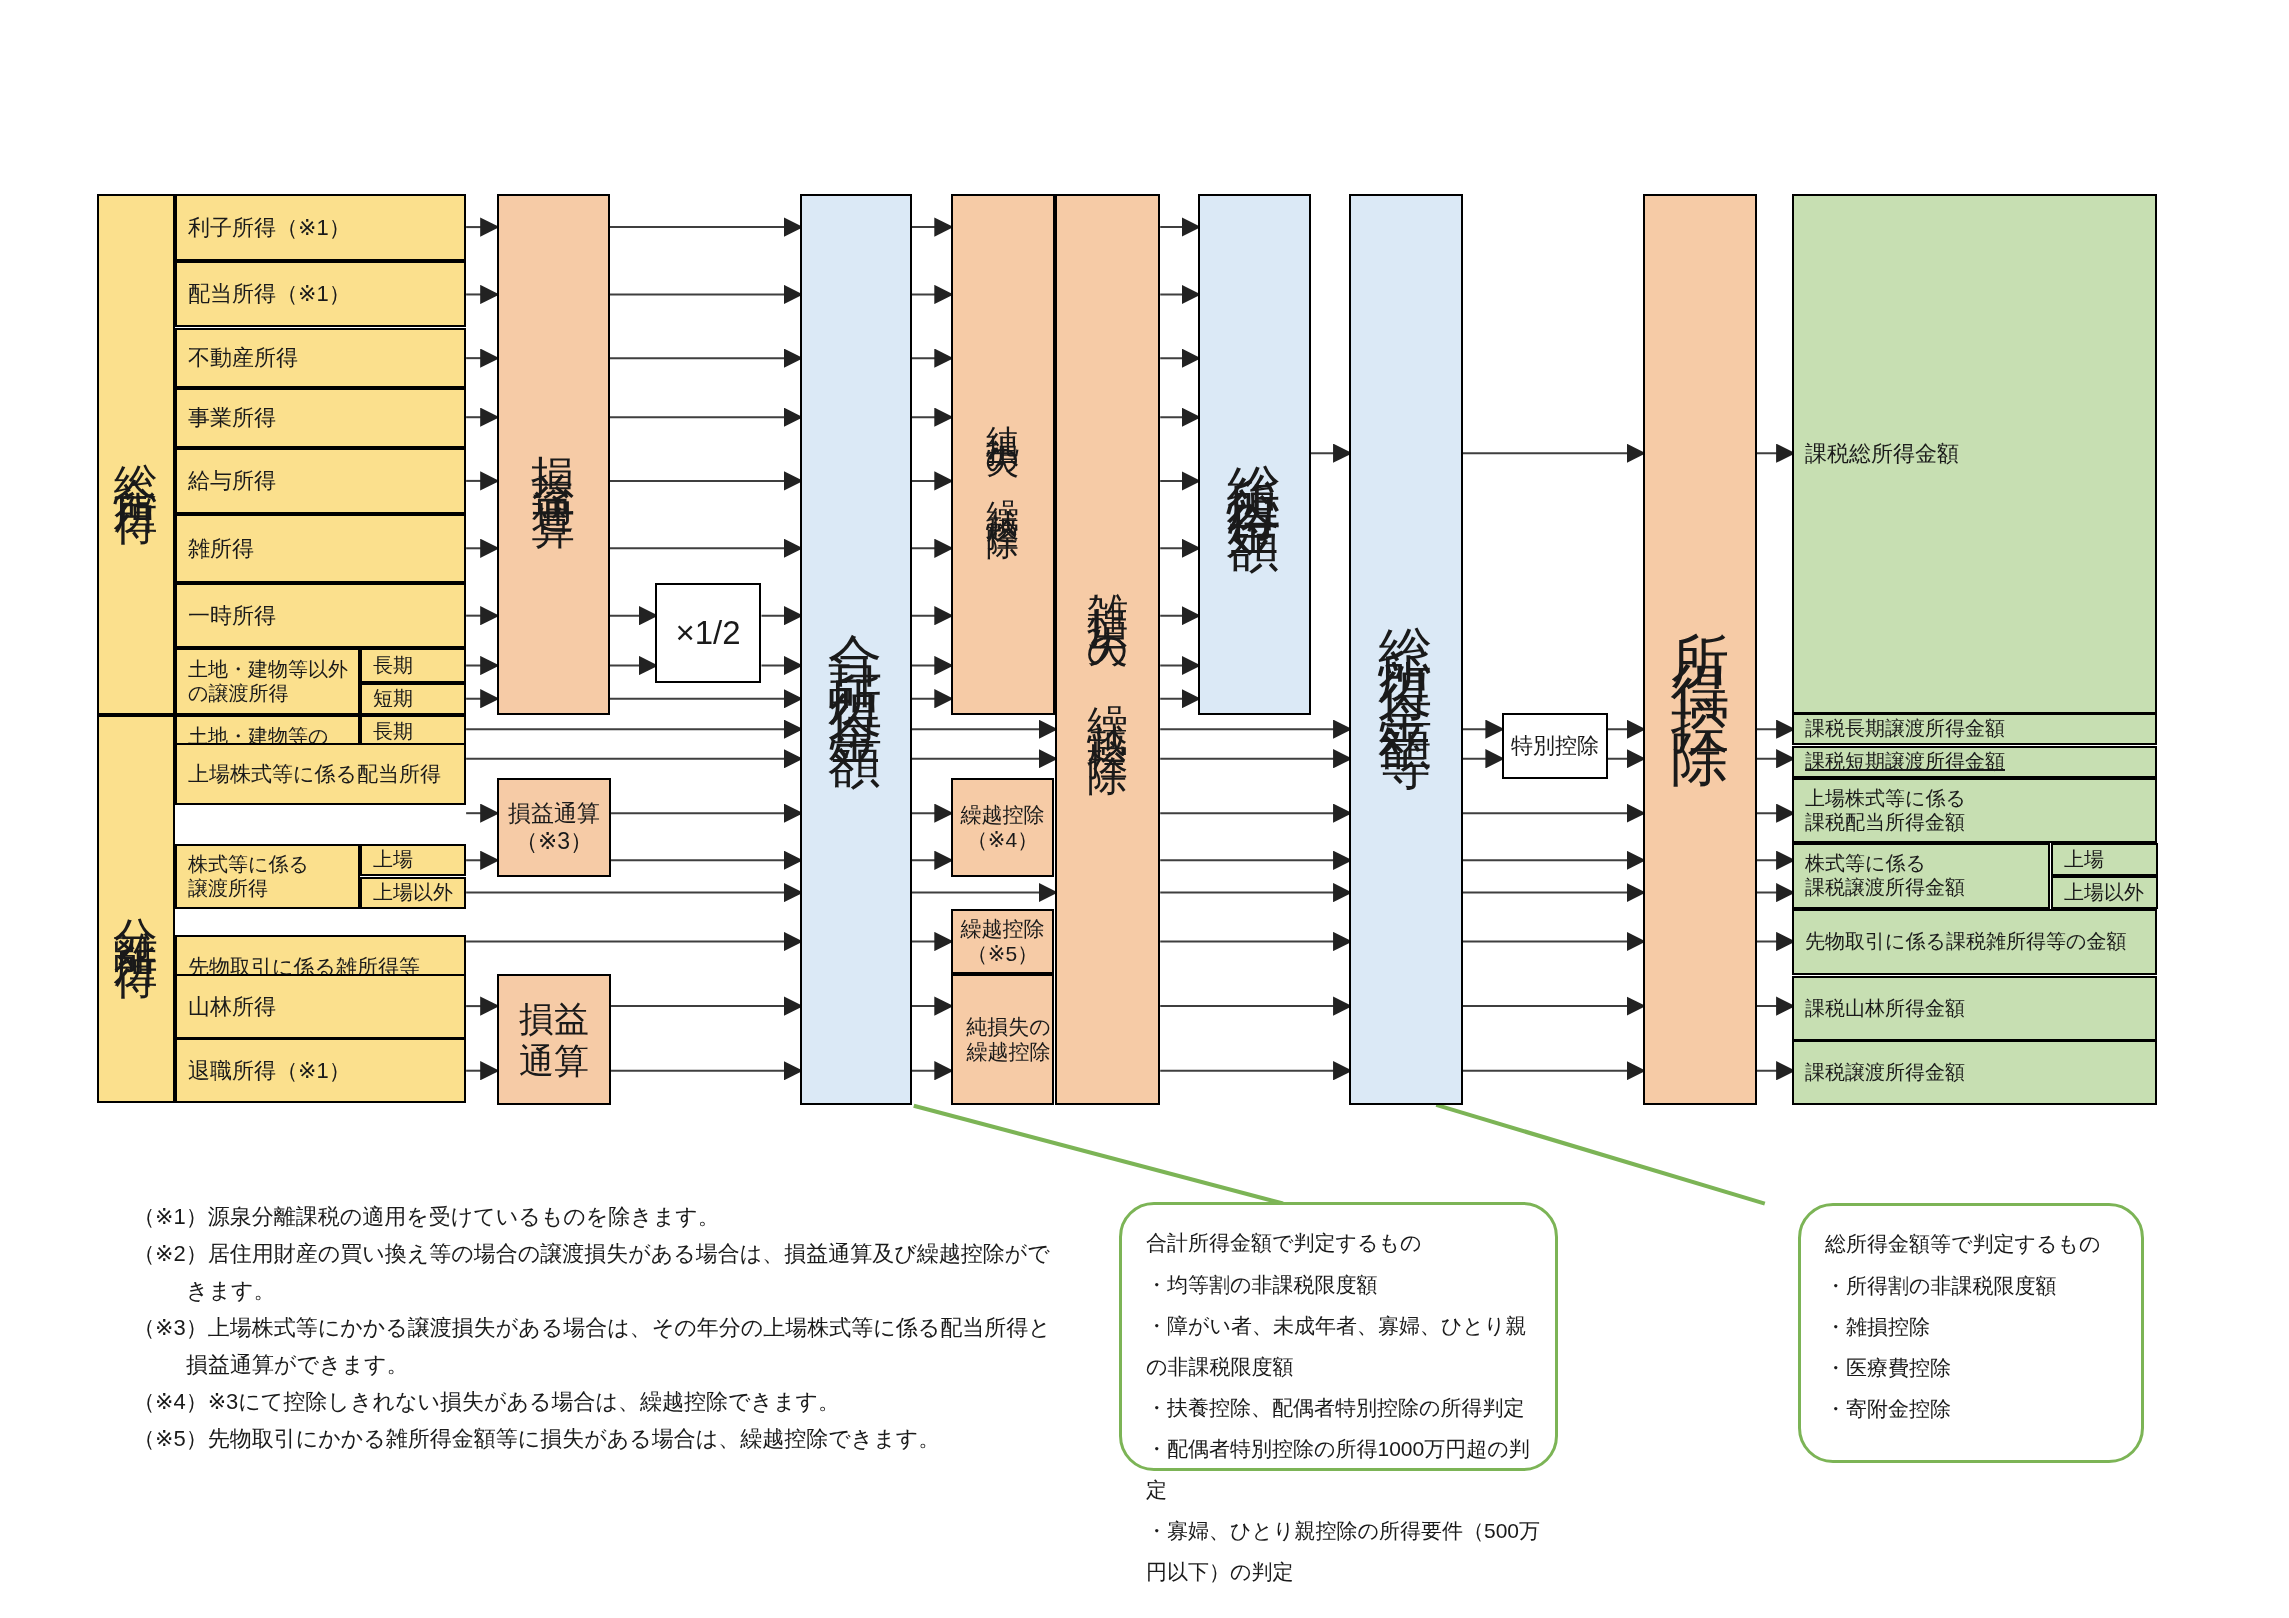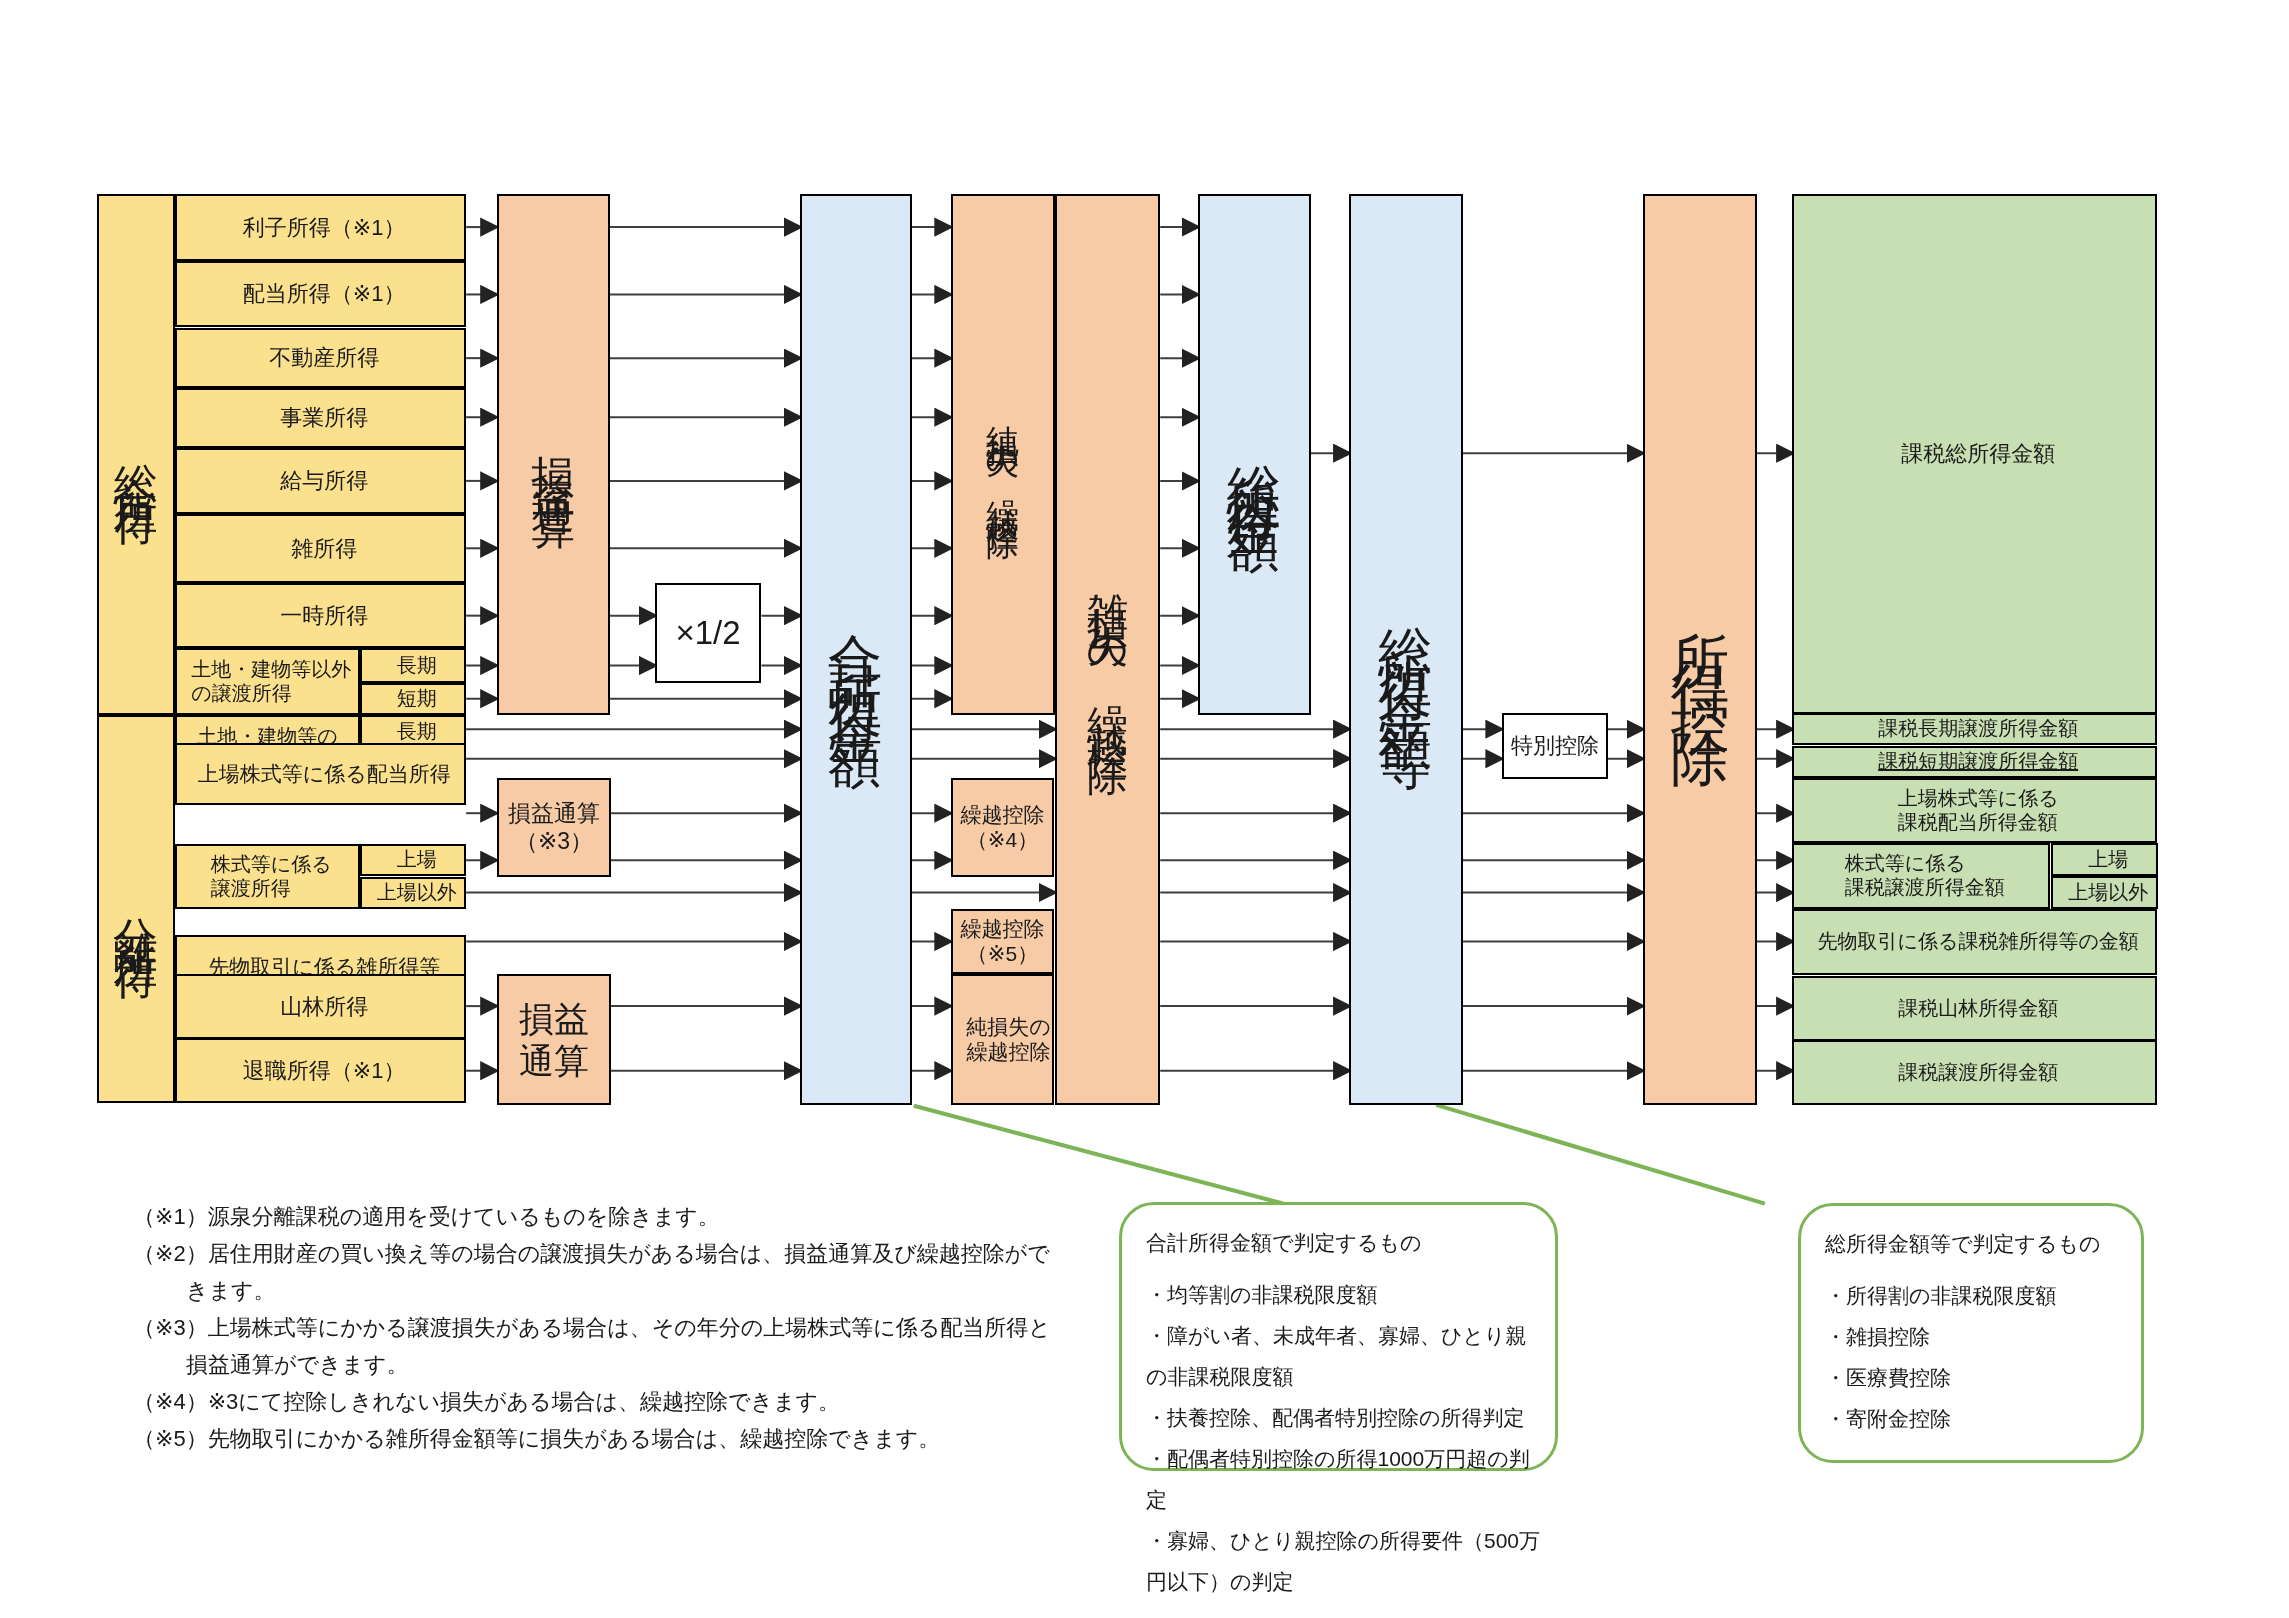--- a/index.html
+++ b/index.html
@@ -8,30 +8,30 @@
   }
   html,body{margin:0;padding:0;background:#fff;}
   body{font-family:"Liberation Sans","DejaVu Sans",sans-serif;color:#1a1a1a;}
   #canvas{position:relative;width:2290px;height:1619px;background:#fff;overflow:hidden;}
   #wires{position:absolute;left:0;top:0;z-index:1;}
   .box{position:absolute;border:2.8px solid var(--c-border);box-sizing:border-box;
        display:flex;align-items:center;z-index:2;}
   .f-yellow{background:var(--c-yellow);} .f-salmon{background:var(--c-salmon);}
   .f-blue{background:var(--c-blue);} .f-green{background:var(--c-green);}
   .f-white{background:var(--c-white);}
-  .o-h{justify-content:center;padding-left:11px;padding-right:3.7px;}
+  .o-h{justify-content:flex-start;padding-left:11px;padding-right:3.7px;}
   .o-c{justify-content:center;text-align:center;}
   .o-v{justify-content:center;}
   .lbl{white-space:pre-line;line-height:1.18;}
   .o-v .lbl{writing-mode:vertical-rl;text-orientation:upright;line-height:1;}
   .callout{position:absolute;border:3.2px solid var(--c-callout);border-radius:35px;
            background:#fff;z-index:3;box-sizing:border-box;padding:24px 9.2px 9.2px 24px;}
   #callout-left{left:1119px;top:1202px;width:439px;height:269px;}
   #callout-right{left:1798px;top:1203px;width:346px;height:260px;}
-  .callout-title{font-size:21px;margin-bottom:18px;}
+  .callout-title{font-size:21px;margin-bottom:8px;}
   .callout-item{font-size:21px;line-height:1.95;}
   #footnotes{position:absolute;left:104px;top:1198px;width:1015px;z-index:3;}
   .fn-line{font-size:22px;line-height:37px;white-space:nowrap;margin-left:29px;}
   .fn-indent{padding-left:53px;}
 </style>
 </head>
 <body>
 
 <div id="canvas">
   <svg id="wires" width="2290" height="1619" viewBox="0 0 2481 1754">

